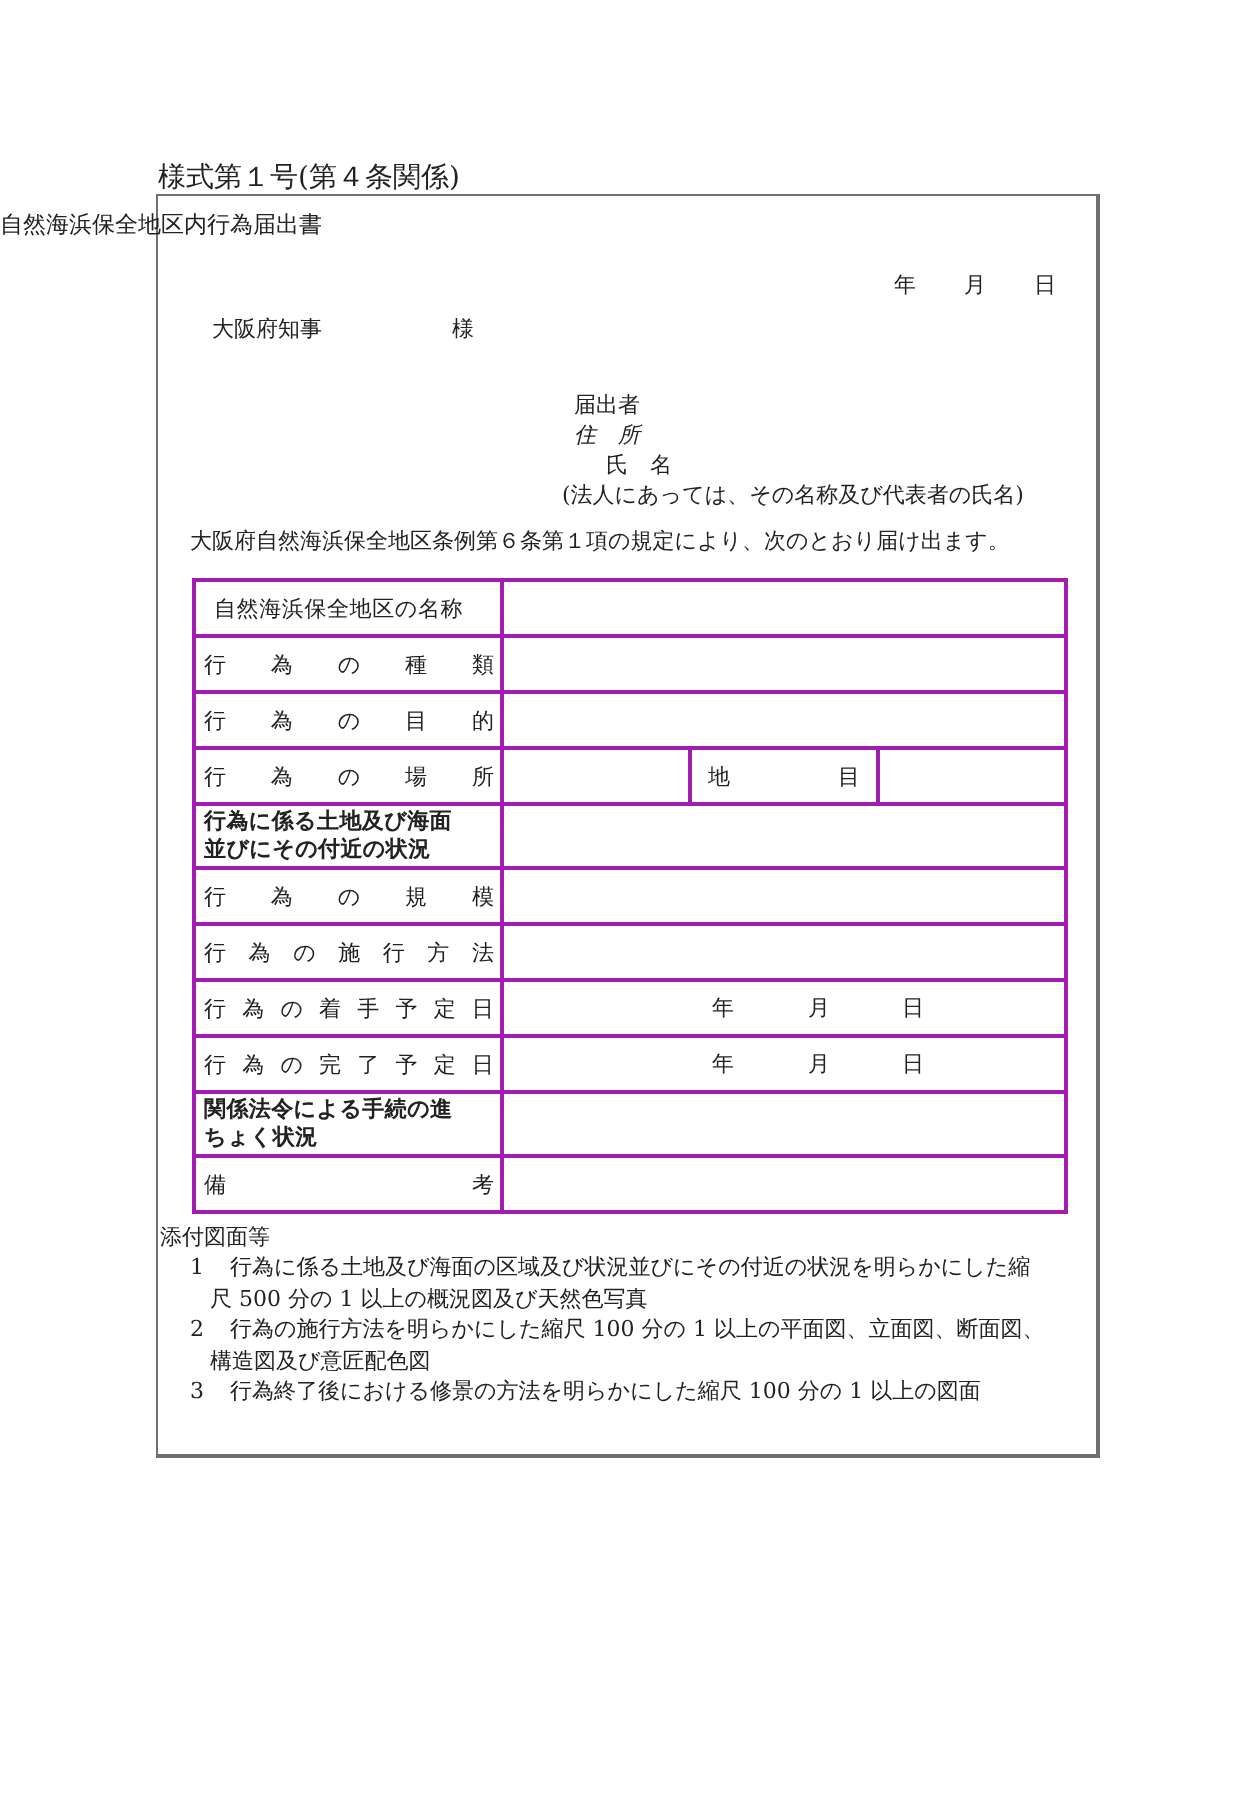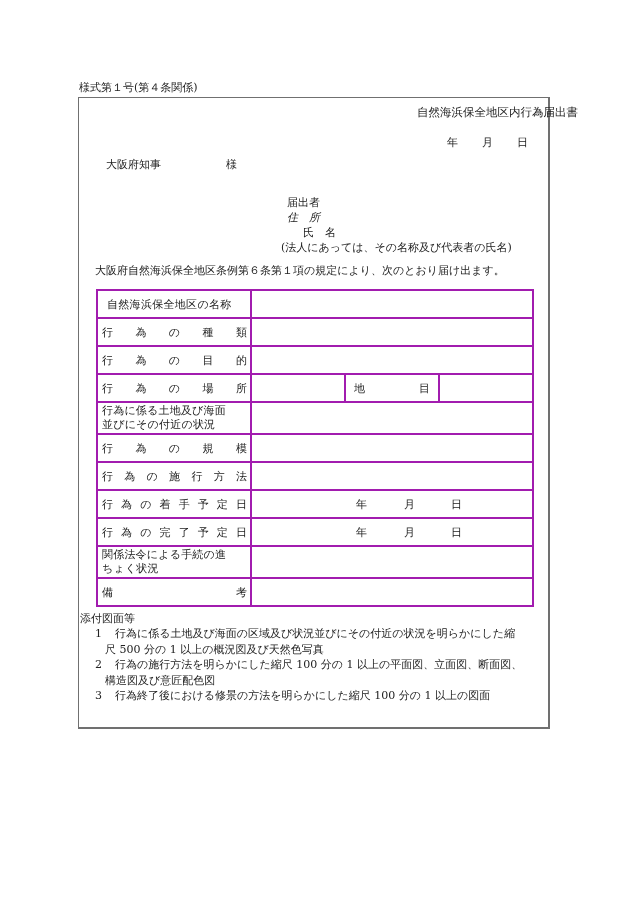--- a/index.html
+++ b/index.html
@@ -12,33 +12,33 @@
       height: 903px;
       position: relative;
       overflow: hidden;
       font-family: "DejaVu Serif", "Liberation Serif", serif;
       color: #222222;
       font-size: 11px;
       line-height: 1;
     }
     .abs { position: absolute; white-space: nowrap; }
 
-    #form-number { left: 79px; top: 82px; font-size: 11px; }
+    #form-number { left: 79px; top: 82px; font-size: 14px; }
 
     #outer-frame {
       position: absolute;
       left: 78px; top: 97px;
       width: 472px; height: 632px;
       border: 1px solid #707070;
       box-sizing: border-box;
       border-right-width: 2px;
       border-bottom-width: 2px;
     }
 
-    #doc-title { left: 0; width: 578px; text-align: right; top: 107px; font-size: 11.5px; }
+    #doc-title { left: 0; width: 578px; text-align: left; top: 107px; font-size: 11.5px; }
 
     #header-date { top: 137px; }
     #header-date span { position: absolute; top: 0; }
 
     #addressee { left: 106px; top: 159px; }
     #addressee-honorific { left: 226px; top: 159px; }
 
     #applicant-label { left: 287px; top: 197px; }
     #applicant-address { left: 287px; top: 212px; font-style: italic; }
     #applicant-name { left: 287px; top: 227px; margin-left: 16px; }
@@ -58,21 +58,21 @@
       border: 2px solid #a21caf;
       padding: 0;
       height: 26px;
       vertical-align: middle;
       font-size: 11px;
     }
     #form-table td.label {
       width: 145px;
       padding: 0 3px 0 4px;
     }
-    #form-table tr.tall td { height: 30px; }
+    #form-table tr.tall td { height: 30px; font-weight: bold; }
     .spread {
       display: flex;
       justify-content: space-between;
       align-items: center;
     }
     .name-label { padding-left: 5px; letter-spacing: 0.3px; }
     .two-line { line-height: 14px; letter-spacing: 0.2px; }
     .date-cell { position: relative; }
     .date-cell span { position: absolute; top: 50%; transform: translateY(-50%); }
     .subject-cell { width: 51px; padding: 0 8px !important; }

